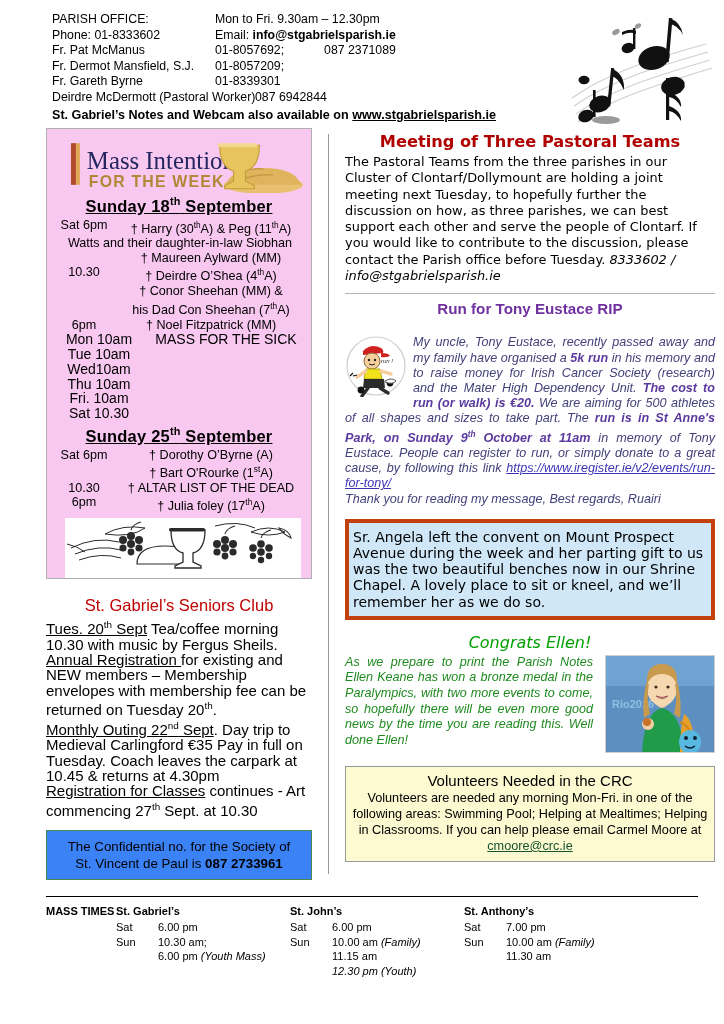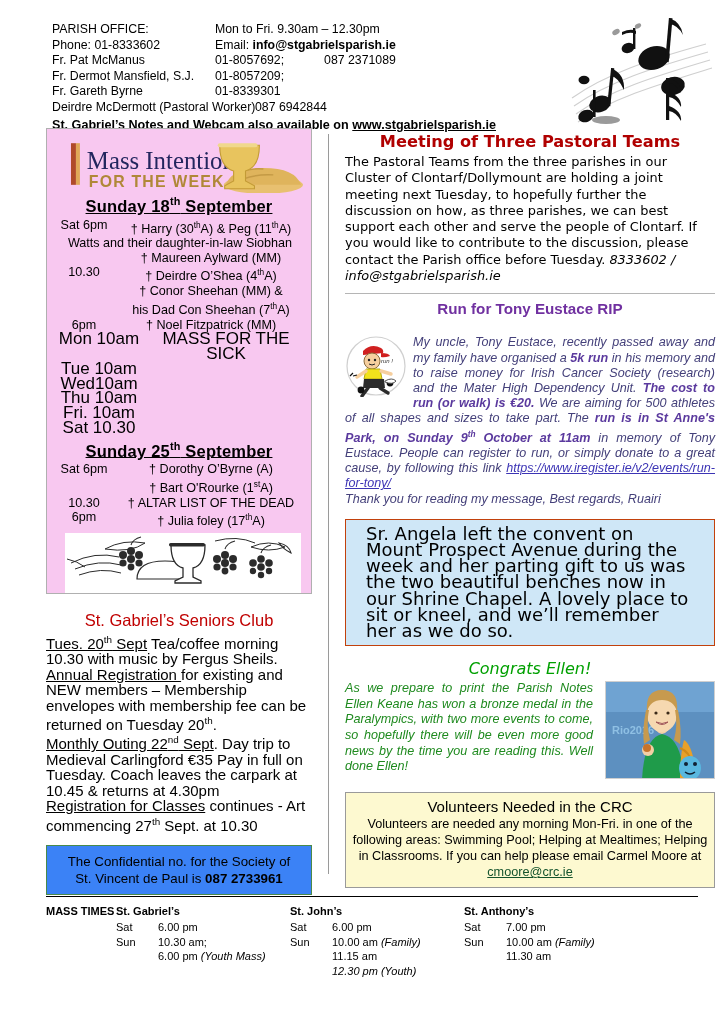--- a/index.html
+++ b/index.html
@@ -7,21 +7,21 @@
   body {
     width:724px; height:1024px;
     background:#ffffff;
     font-family:"Liberation Sans", sans-serif;
     color:#000;
     overflow:hidden;
   }
   .page { position:relative; width:724px; height:1024px; padding:0; }
 
   
-  .header { position:relative; padding:22px 0 0 52px; height:128px; }
+  .header { position:relative; padding:12px 0 0 52px; height:128px; }
   .hdr-row { display:flex; line-height:15.5px; font-size:12.3px; }
   .hdr-c1 { width:163px; white-space:nowrap; }
   .hdr-c2 { white-space:nowrap; }
   .hdr-c3 { margin-left:40px; white-space:nowrap; }
   .hdr-email { font-weight:bold; }
   .hdr-web { font-weight:bold; font-size:12.6px; margin-top:3px; }
   .hdr-web a, .hdr-web .u { text-decoration:underline; color:#000; }
   .notes-graphic { position:absolute; right:8px; top:10px; width:150px; height:118px; }
 
   
@@ -38,21 +38,21 @@
   .mi-logo { padding:4px 0 2px 22px; height:56px; position:relative; }
   .mi-sunday {
     text-align:center; font-weight:bold; font-size:16.5px;
     text-decoration:underline; margin:4px 0 2px 0; letter-spacing:.2px;
   }
   .mi-lines { font-size:12.6px; line-height:14.6px; padding:0 4px 0 6px; }
   .mi-line { display:flex;text-align:center; }
   .mi-time { width:62px; flex:none; }
   .mi-txt { flex:1; }
   .mi-full { padding-left:0px; }
-  .mi-weekday { font-size:17px; line-height:14.8px; }
+  .mi-weekday { font-size:14px; line-height:14.8px; }
   .mi-weekday .mi-time { width:92px; }
   .mi-art { background:#ffffff; margin:4px 10px 0 18px; height:60px; position:relative; }
   sup { font-size:.66em; vertical-align:super; }
 
   
   .seniors-head {
     text-align:center; color:#c00000; font-size:16.5px;
     margin:17px 0 2px 0;
   }
   .seniors-body { font-size:15px; line-height:15.4px; }
@@ -78,22 +78,22 @@
     text-align:center; color:#7030a0; font-weight:bold; font-size:15.2px;
     margin:0 0 18px 0;
   }
   .tony-wrap { font-size:12.6px; line-height:15.2px; color:#44407a;
                font-style:italic; text-align:justify; }
   .runner { float:left; width:62px; height:62px; margin:0 6px 1px 0; }
   .tony-wrap b { font-weight:bold; color:#5b3a9e; font-style:italic; }
   .tony-link { color:#3c34b5; text-decoration:underline; }
 
   .angela-box {
-    background:#cfe7f7; border:1px solid #c2410c; margin-top:12px;
-    padding:6px 20px; font-size:18px; line-height:16.2px;
+    background:#cfe7f7; border:4px solid #c2410c; margin-top:12px;
+    padding:6px 4px; font-size:14px; line-height:16.2px;
     font-family:"DejaVu Sans", sans-serif;
   }
 
   .ellen-head {
     text-align:center; color:#00a000; font-weight:normal; font-style:italic;
     font-size:16px; margin:13px 0 3px 0; font-family:"DejaVu Sans", sans-serif;
   }
   .ellen-row { display:flex; gap:12px; }
   .ellen-text {
     flex:1; color:#1f8a1f; font-style:italic; font-size:12.6px;

